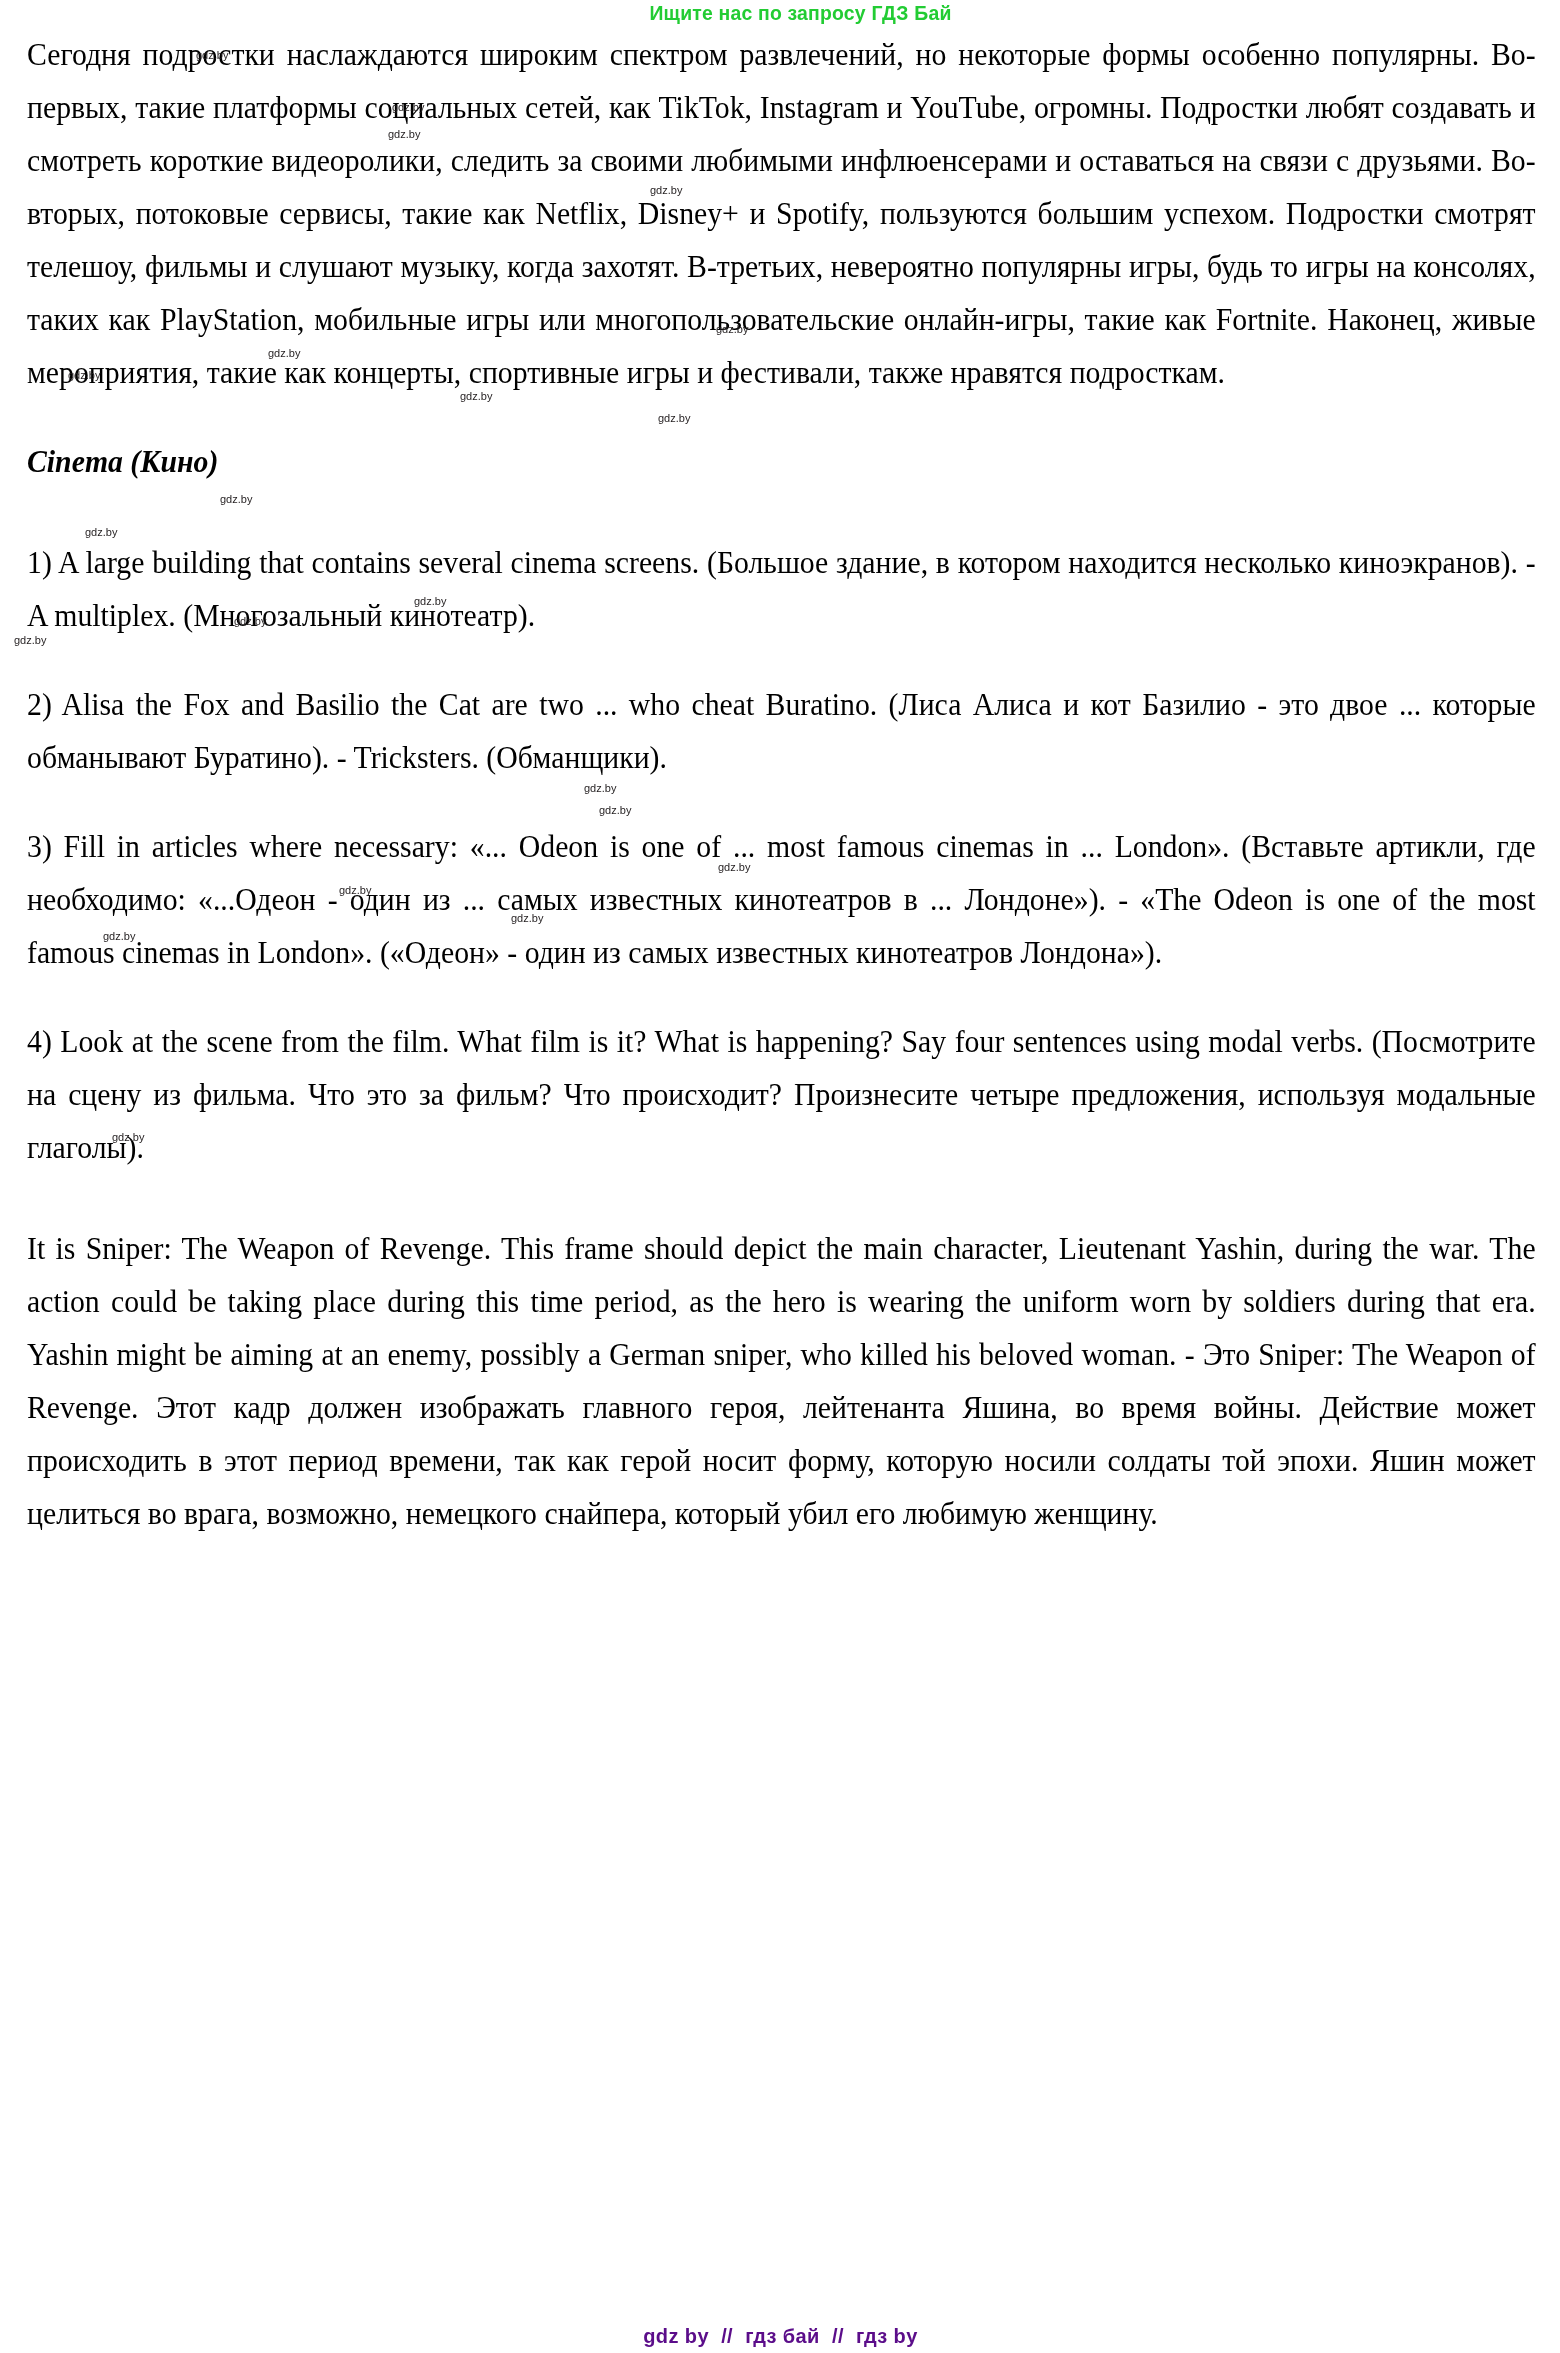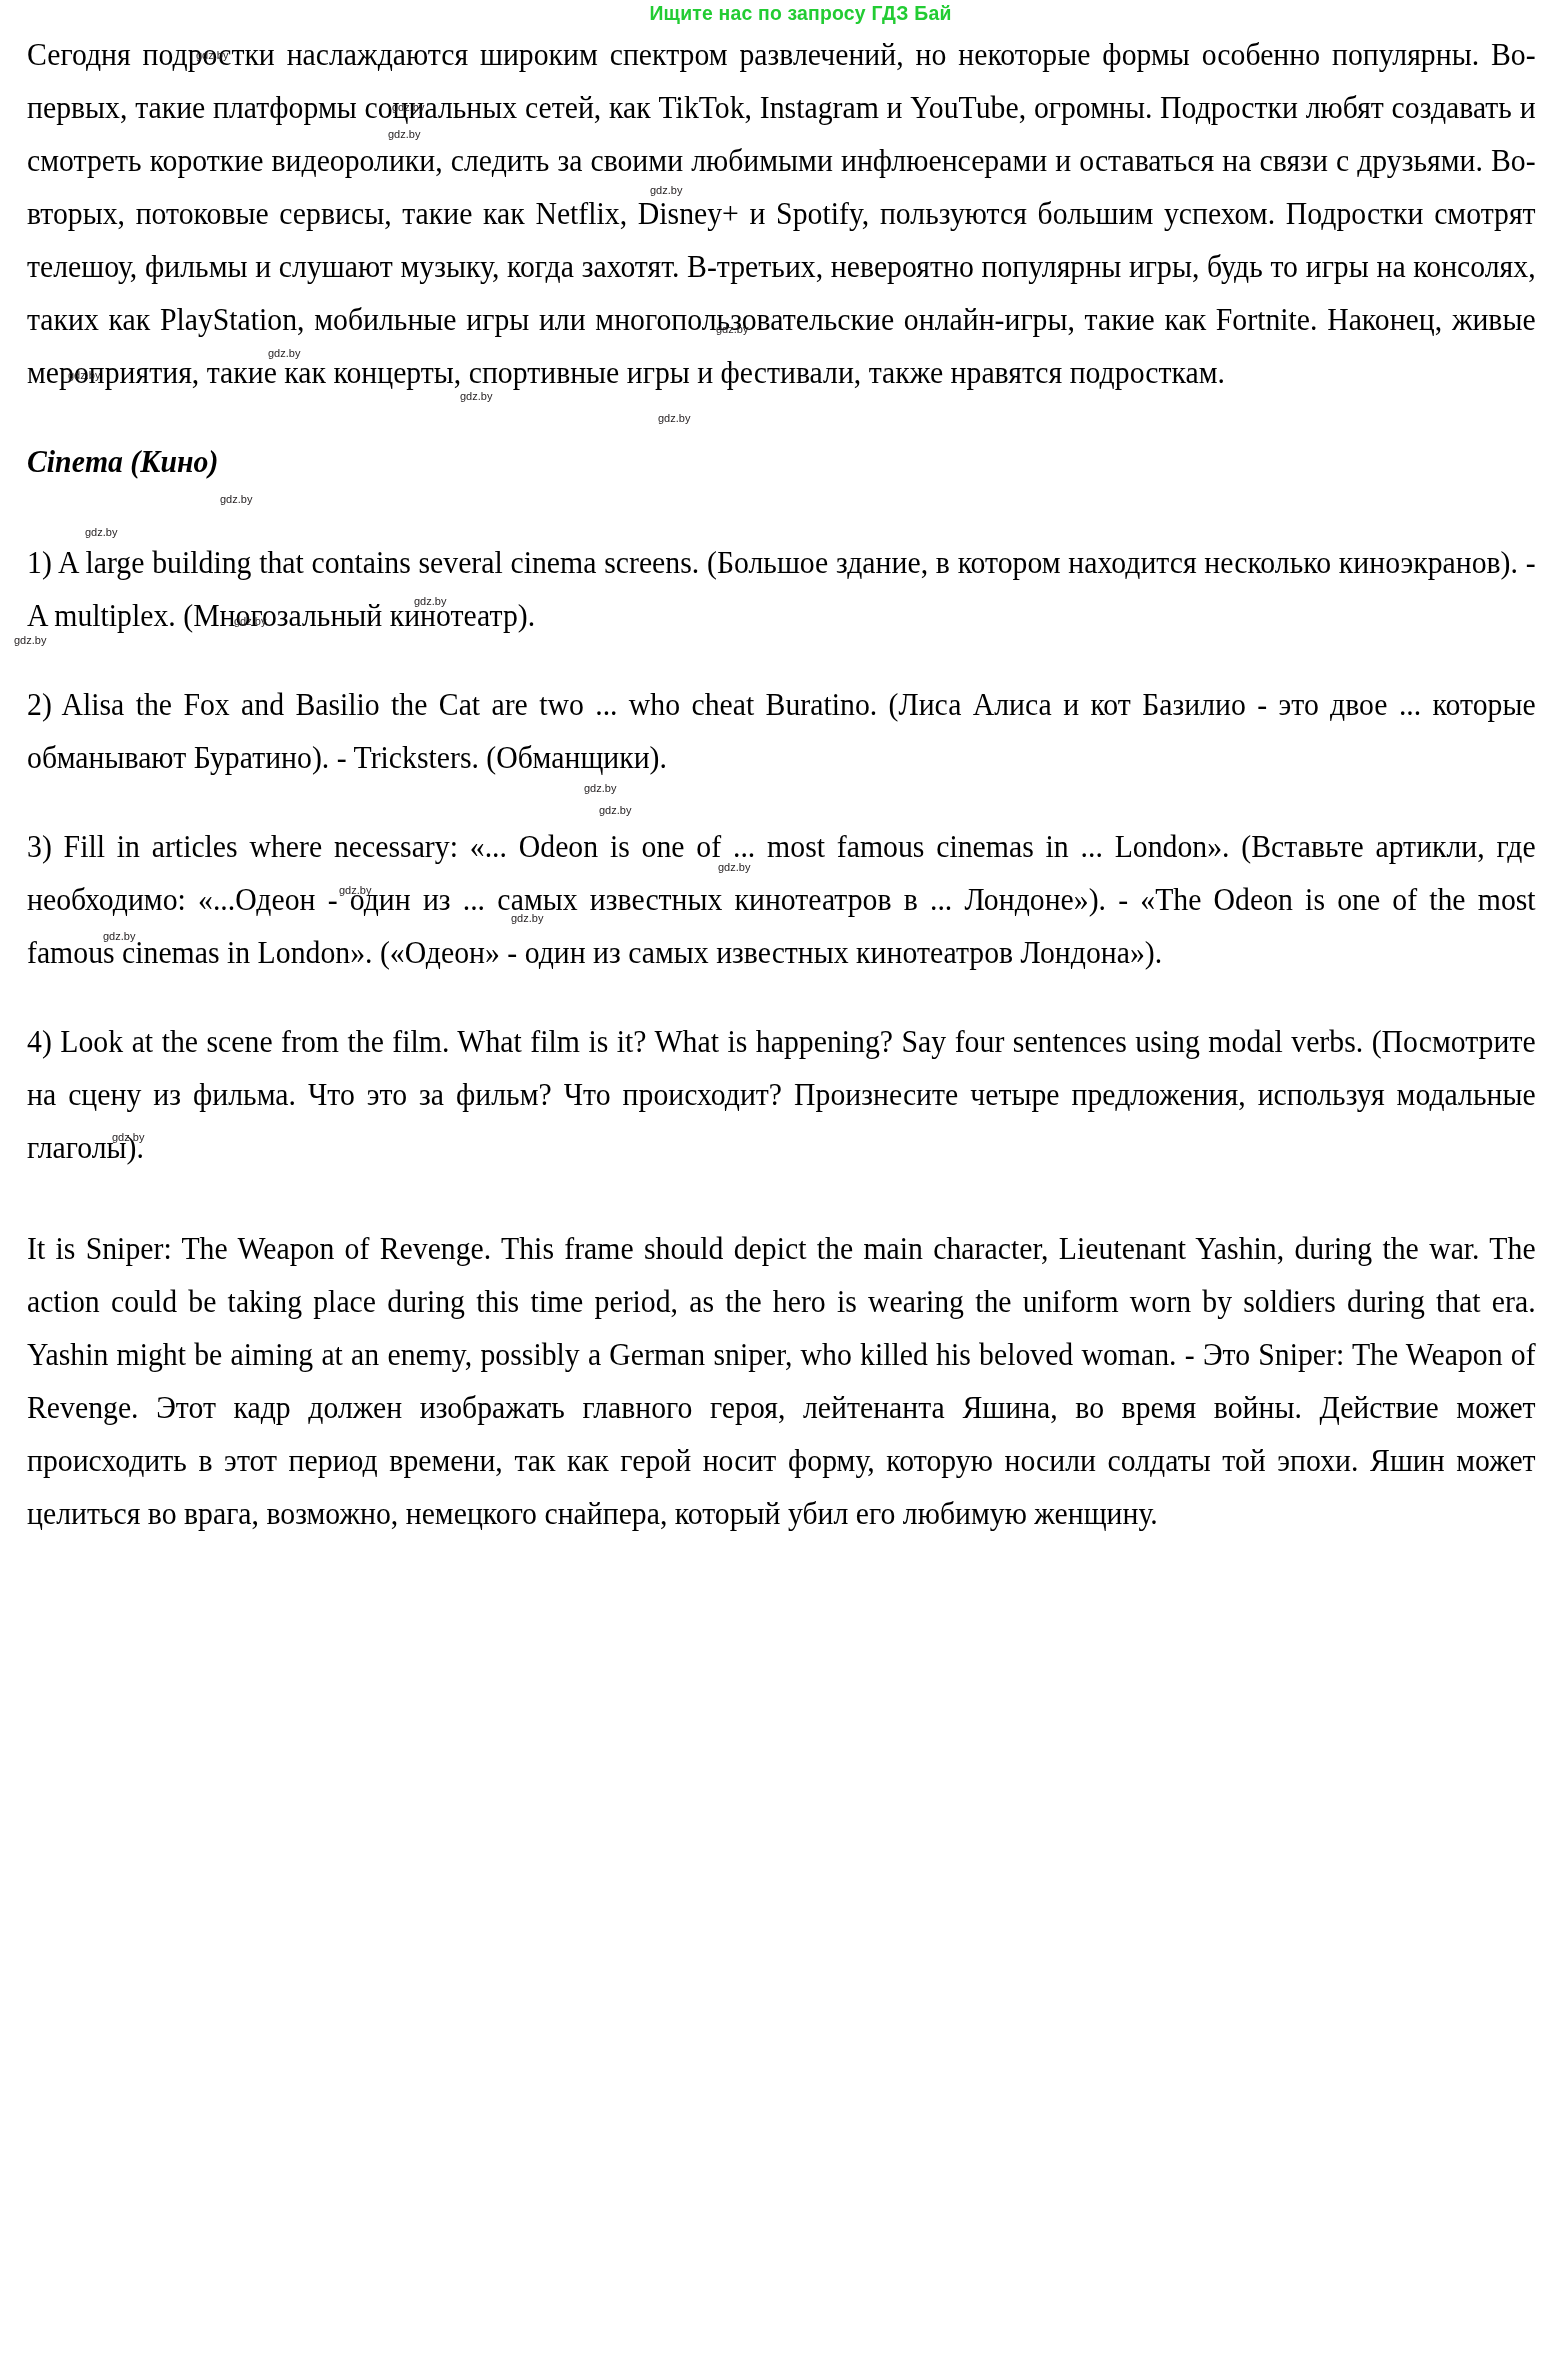--- a/index.html
+++ b/index.html
@@ -156,15 +156,22 @@
       <span class="wm" style="left: 14px; top: 632px; color: rgb(35, 31, 32);">gdz.by</span>
       <span class="wm" style="left: 584px; top: 780px; color: rgb(35, 31, 32);">gdz.by</span>
       <span class="wm" style="left: 599px; top: 802px; color: rgb(35, 31, 32);">gdz.by</span>
       <span class="wm" style="left: 718px; top: 859px; color: rgb(35, 31, 32);">gdz.by</span>
       <span class="wm" style="left: 339px; top: 882px; color: rgb(35, 31, 32);">gdz.by</span>
       <span class="wm" style="left: 511px; top: 910px; color: rgb(35, 31, 32);">gdz.by</span>
       <span class="wm" style="left: 103px; top: 928px; color: rgb(35, 31, 32);">gdz.by</span>
       <span class="wm" style="left: 112px; top: 1129px; color: rgb(35, 31, 32);">gdz.by</span>
     </div>
 
+  <div class="site-footer">
+    <span>gdz by</span>
+    <span class="sep">//</span>
+    <span>гдз бай</span>
+    <span class="sep">//</span>
+    <span>гдз by</span>
+  </div>
 
 </div>
 
 
 </body></html>

